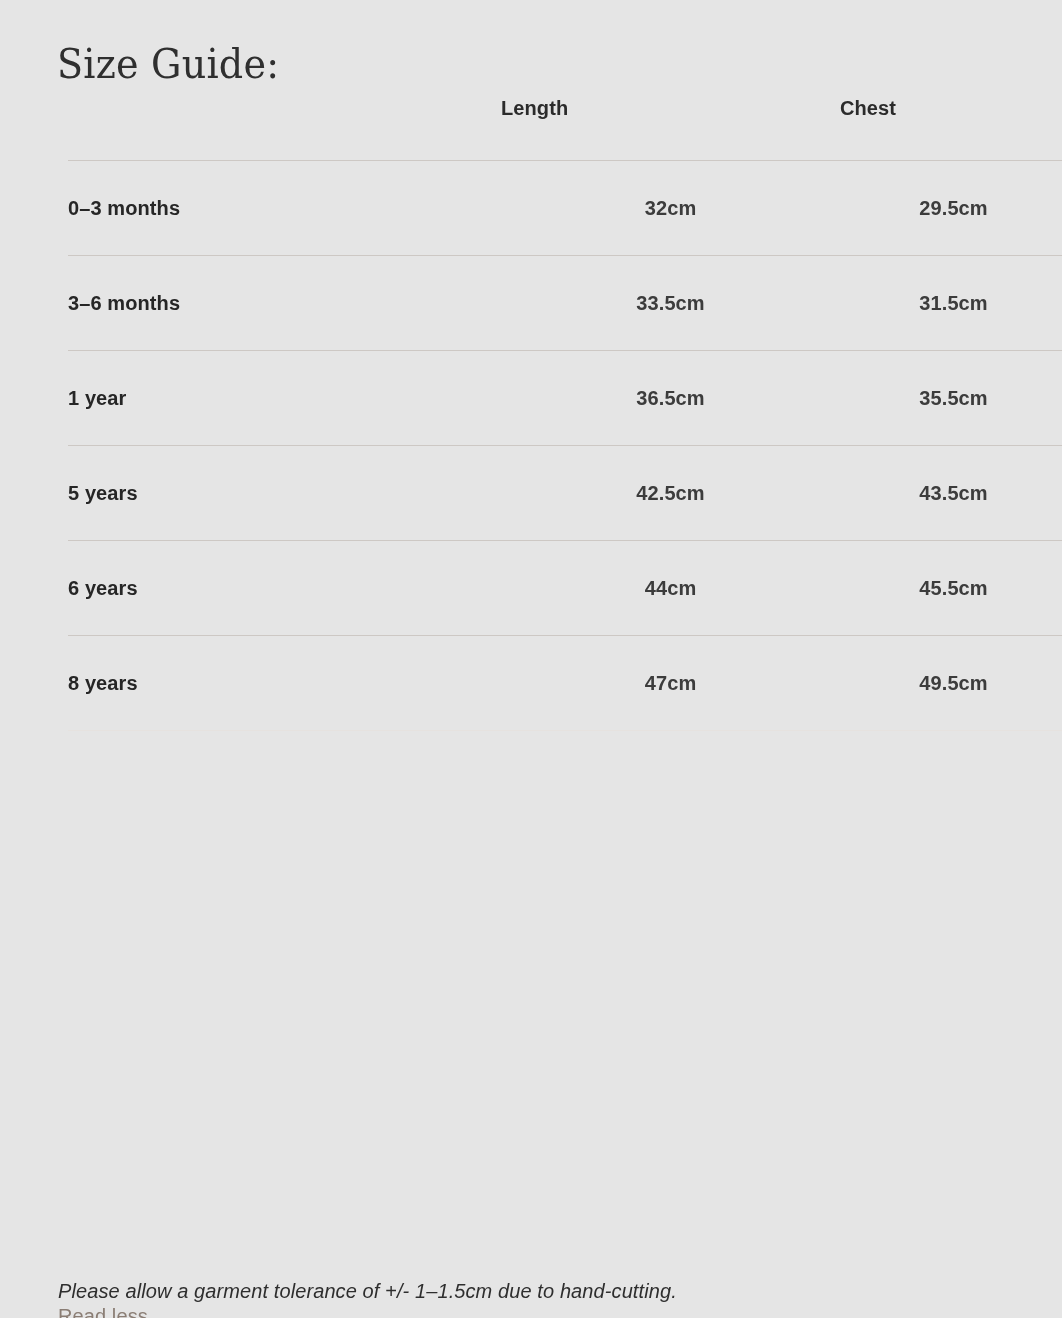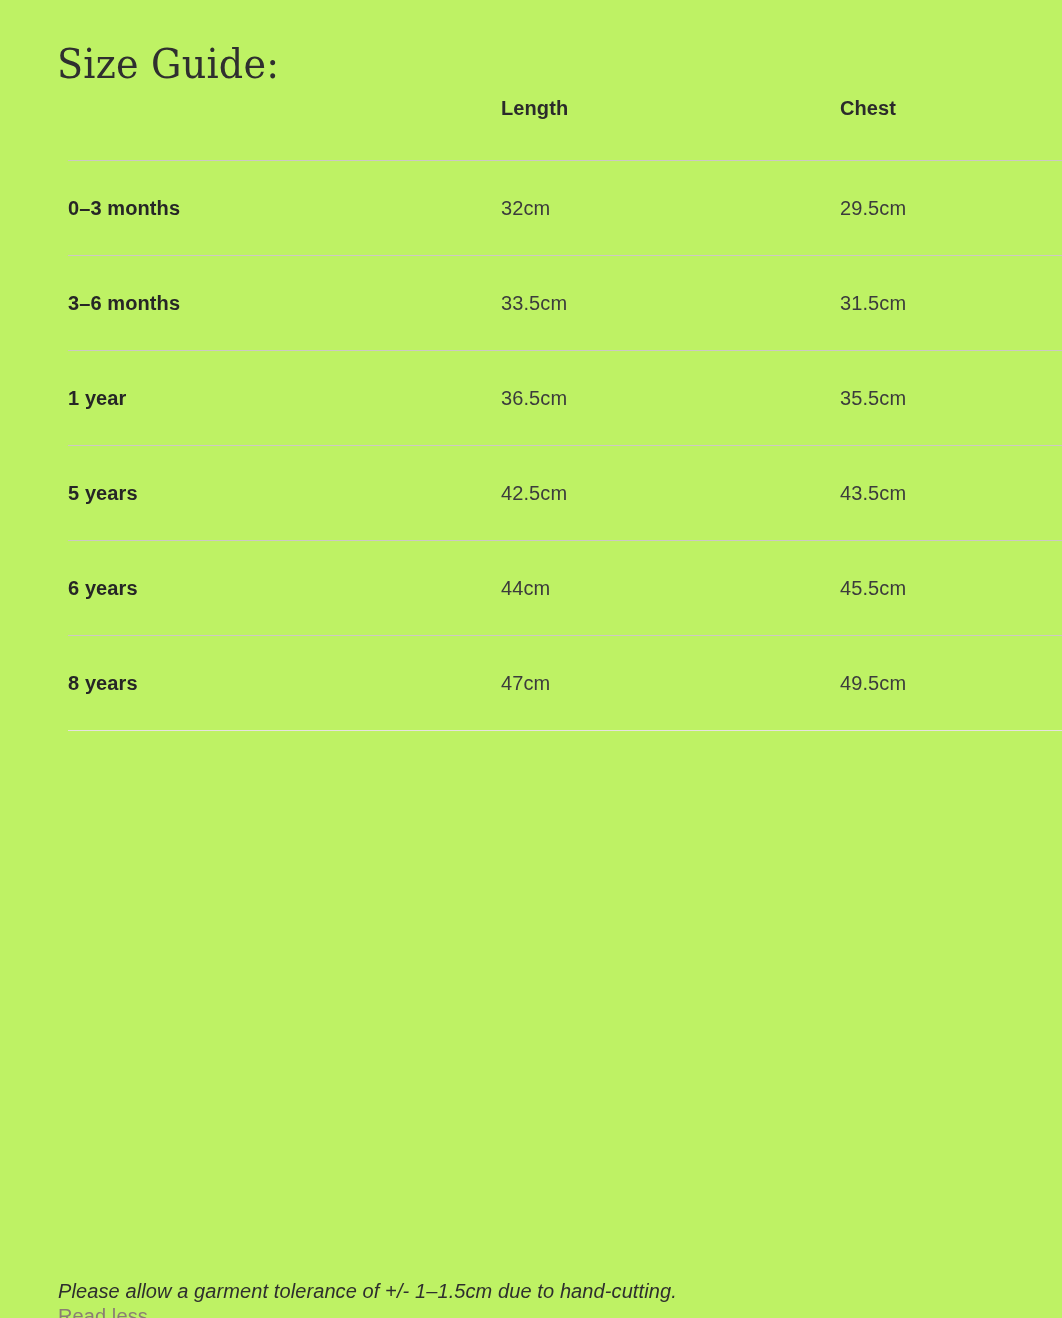--- a/index.html
+++ b/index.html
@@ -13,21 +13,21 @@
     height: 1318px;
     overflow: hidden;
     font-family: "Liberation Sans", sans-serif;
     -webkit-font-smoothing: antialiased;
   }
 
   .page {
     position: relative;
     width: 1062px;
     height: 1318px;
-    background: #bef264;
+    background: #e5e5e5;
     box-sizing: border-box;
   }
 
   
   .title {
     position: absolute;
     left: 57px;
     top: 11px;
     font-family: "DejaVu Serif", "Liberation Serif", serif;
     font-weight: 400;
@@ -76,22 +76,23 @@
     line-height: 26px;
     letter-spacing: 0.1px;
   }
 
   .size-table tbody td.lbl {
     font-weight: 700;
     color: #262626;
   }
 
   .size-table tbody td.val {
-    font-weight: 400;
+    font-weight: 700;
     color: #3c3c3c;
+    text-align: center;
   }
 
   .size-table tbody tr:last-child td {
     border-bottom: 1px solid #e6e2df;
   }
 
   
   .footnote {
     position: absolute;
     left: 58px;

